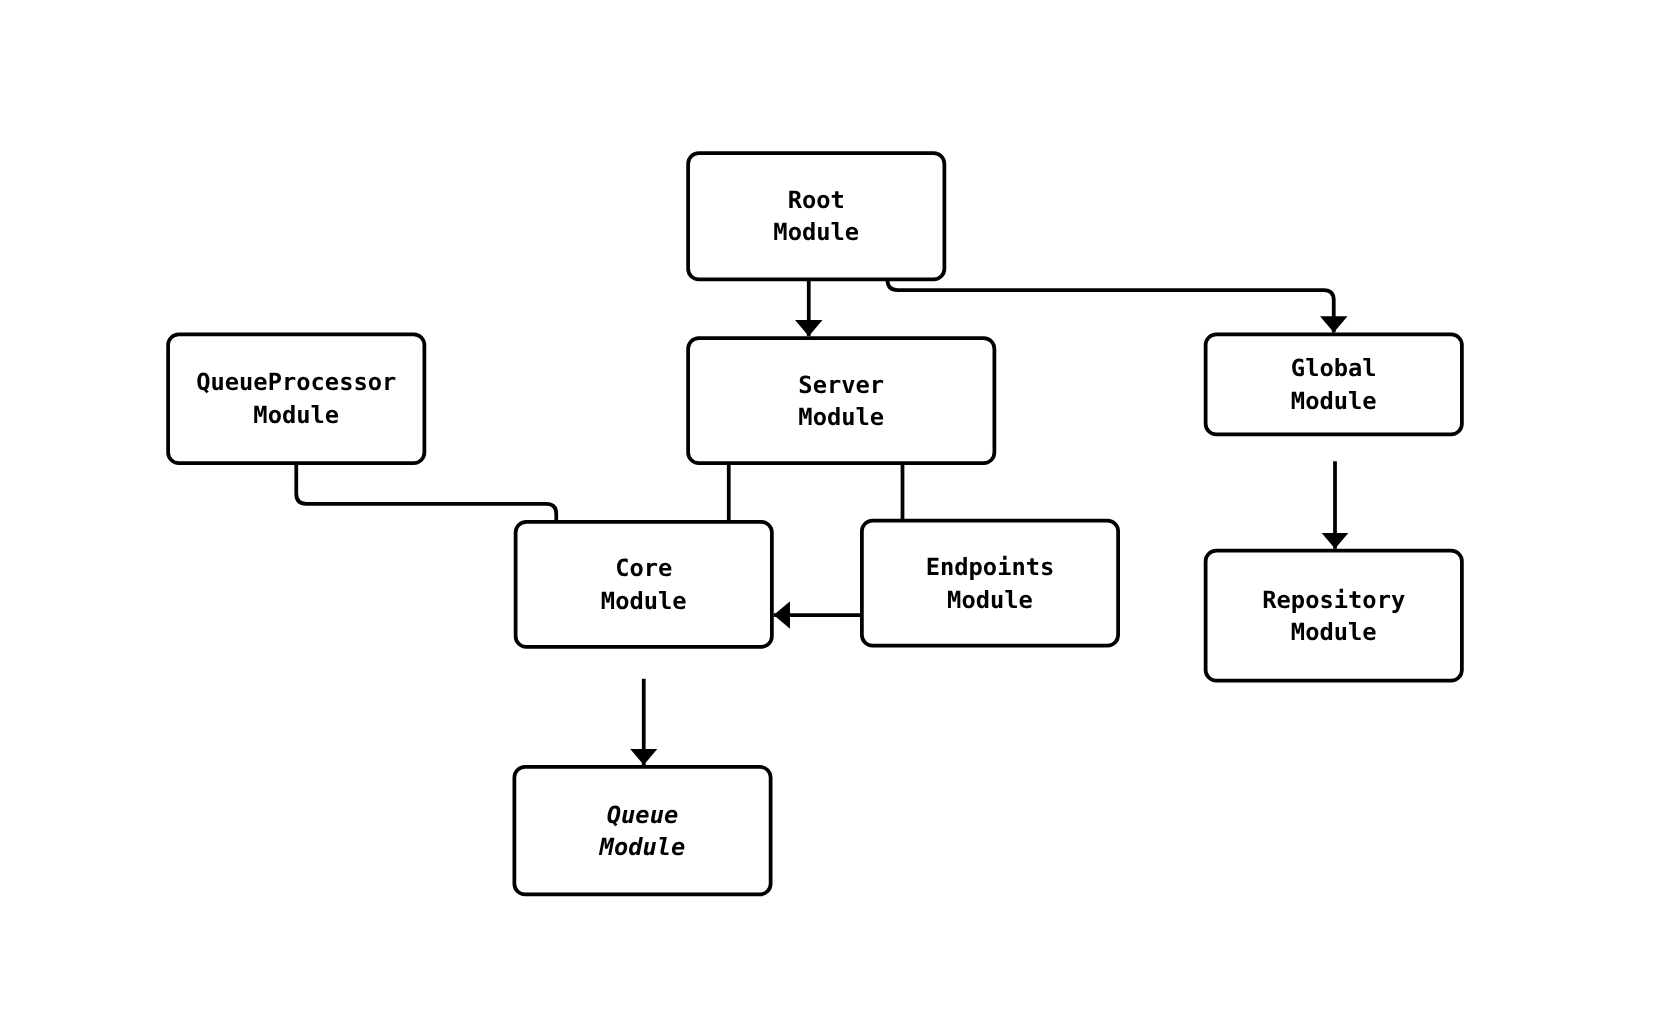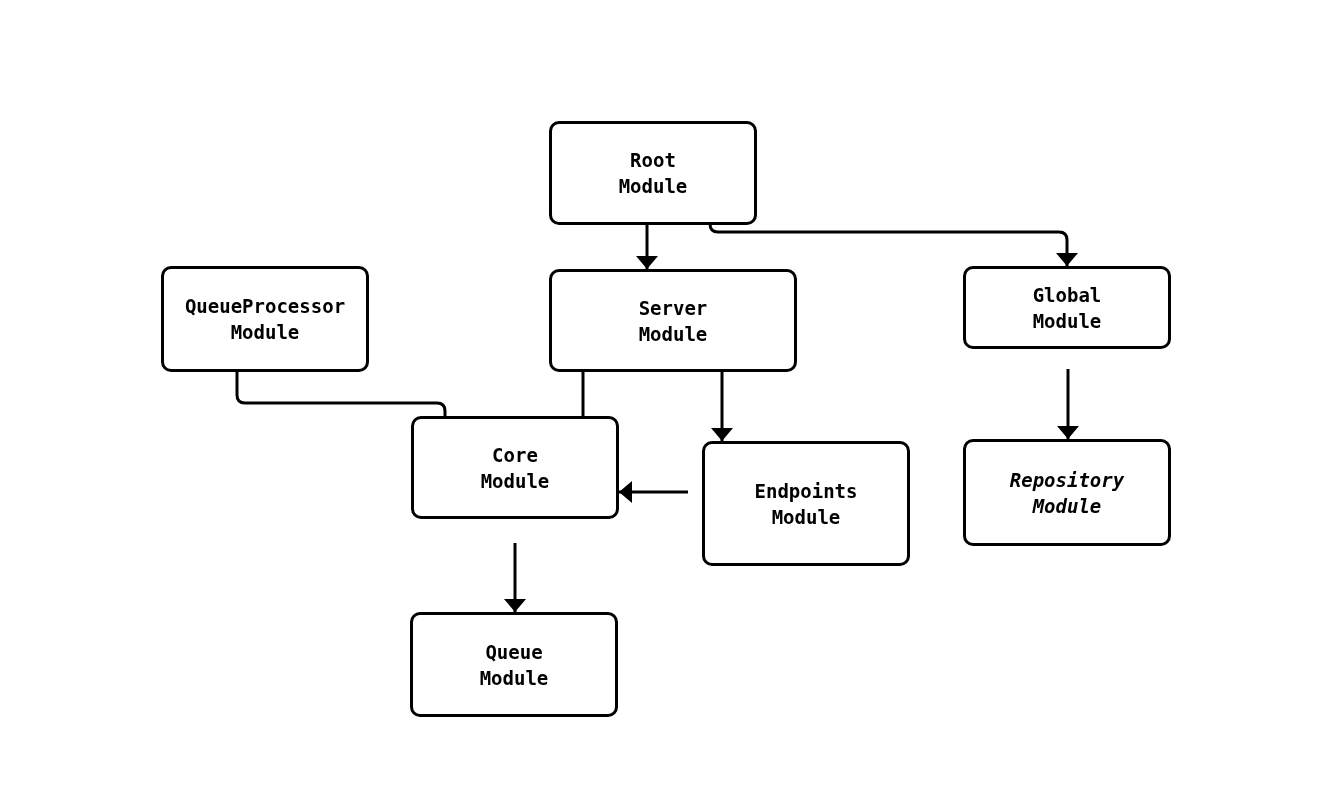--- a/index.html
+++ b/index.html
@@ -76,38 +76,38 @@
   <div class="node" style="left:549px; top:269px; width:248px; height:103px;">
     <span class="label">Server
 Module</span>
   </div>
 
   <div class="node" style="left:963px; top:266px; width:208px; height:83px;">
     <span class="label">Global
 Module</span>
   </div>
 
-  <div class="node" style="left:133px; top:266px; width:208px; height:106px;margin-left:28px;">
+  <div class="node" style="left:133px; top:266px; width:208px; height:106px;">
     <span class="label">QueueProcessor
 Module</span>
   </div>
 
   <div class="node" style="left:411px; top:416px; width:208px; height:103px;">
     <span class="label">Core
 Module</span>
   </div>
 
-  <div class="node" style="left:688px; top:441px; width:208px; height:125px;margin-left:14px;">
+  <div class="node" style="left:688px; top:415px; width:208px; height:103px;">
     <span class="label">Endpoints
 Module</span>
   </div>
 
-  <div class="node" style="left:963px; top:439px; width:208px; height:107px;font-style:italic;">
+  <div class="node" style="left:963px; top:439px; width:208px; height:107px;">
     <span class="label">Repository
 Module</span>
   </div>
 
-  <div class="node" style="left:410px; top:612px; width:208px; height:105px;">
+  <div class="node" style="left:410px; top:612px; width:208px; height:105px;font-style:italic;">
     <span class="label">Queue
 Module</span>
   </div>
 
 </div>
 
 </body></html>

